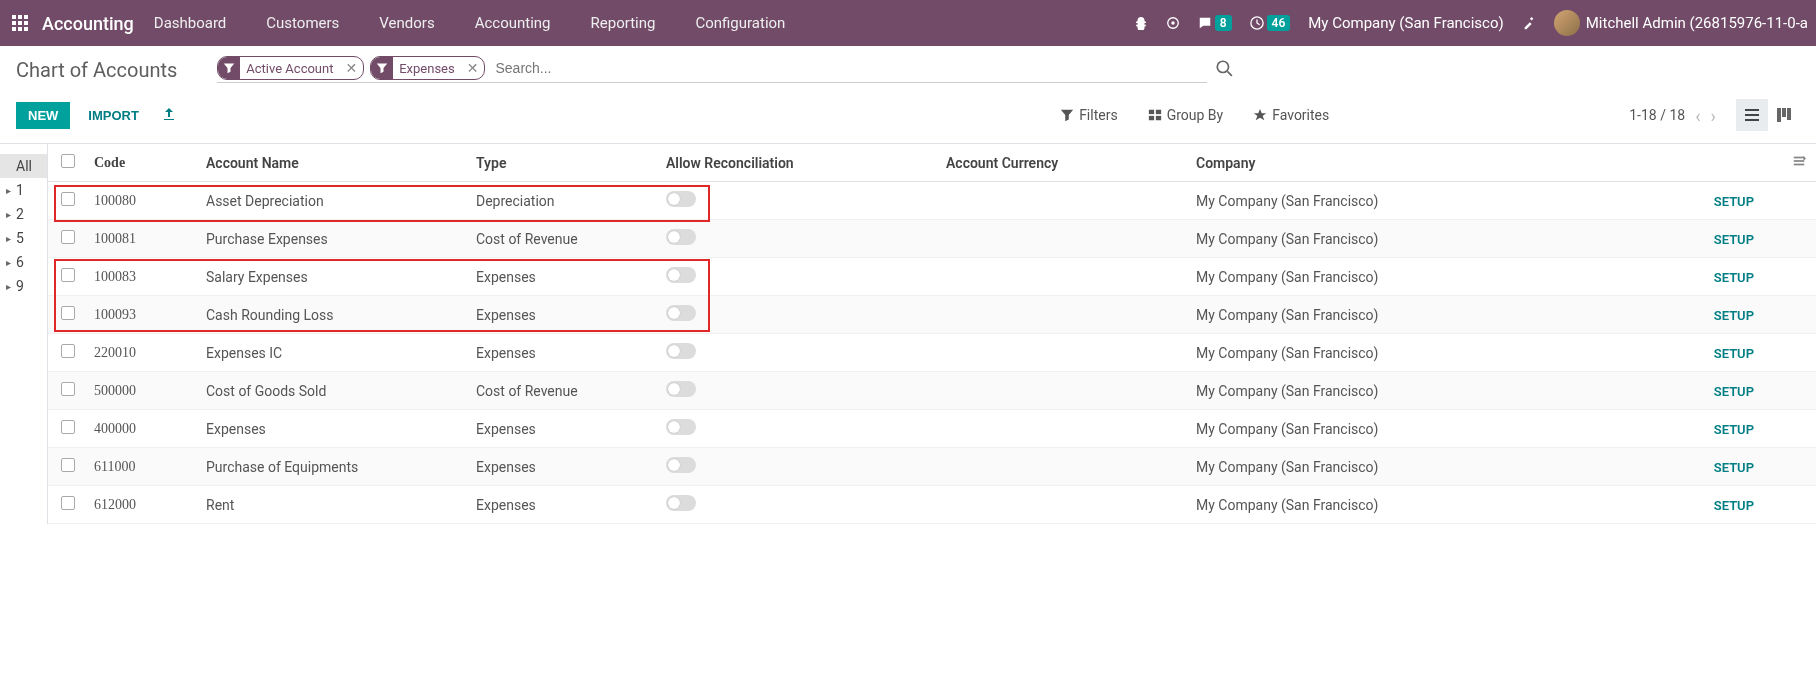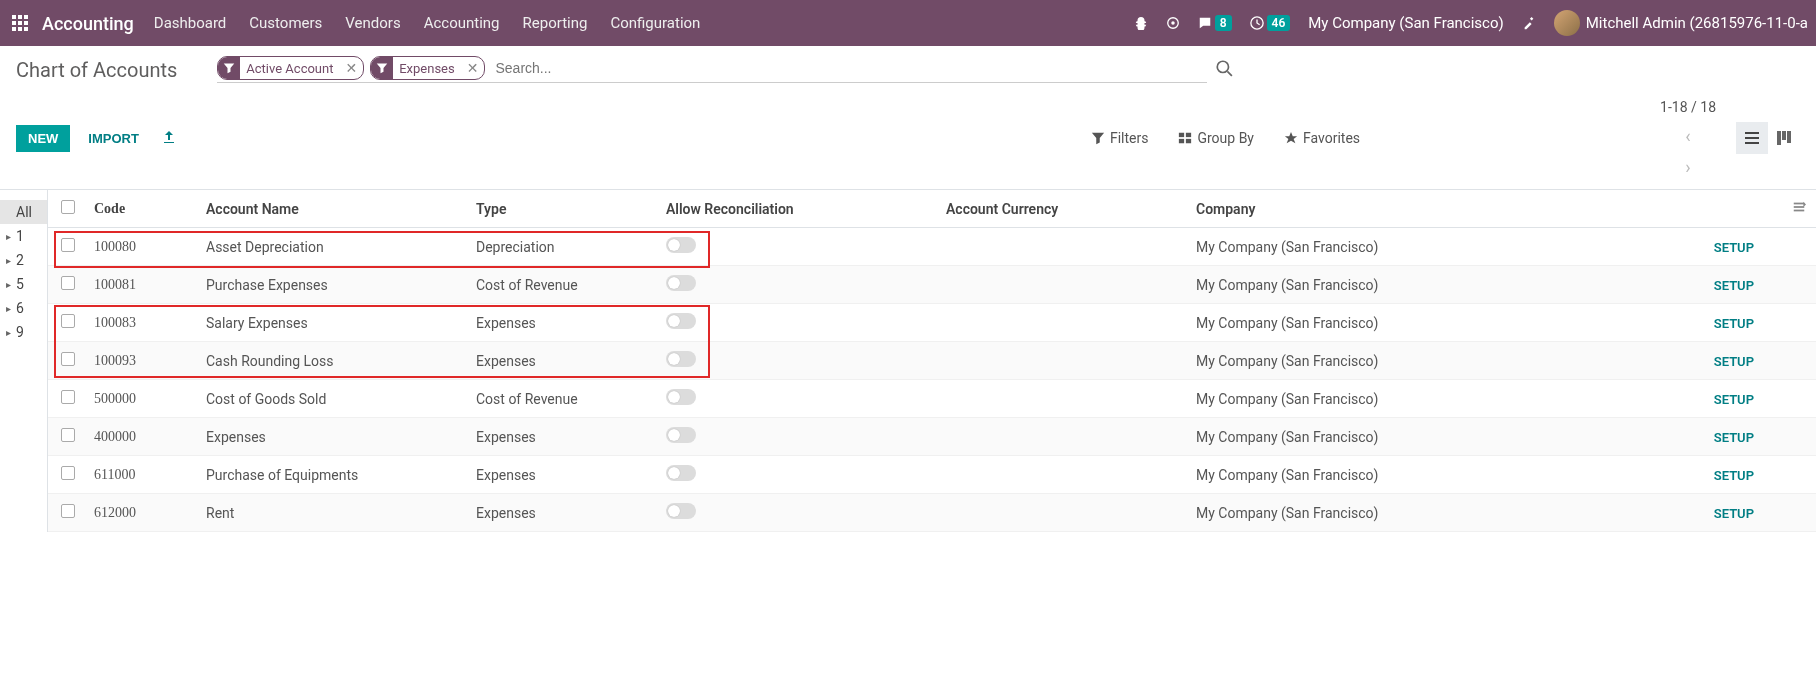--- a/index.html
+++ b/index.html
@@ -3,21 +3,21 @@
 <meta charset="utf-8">
 <style>
   * { box-sizing: border-box; margin: 0; padding: 0; }
   body { font-family: -apple-system, BlinkMacSystemFont, "Segoe UI", Roboto, Helvetica, Arial, sans-serif; font-size: 14px; color: #444; background: #fff; width: 1816px; overflow: hidden; }
   
   
   .topnav { background: #714B67; color: #fff; height: 46px; display: flex; align-items: center; padding: 0 8px; font-size: 15px; }
   .topnav .apps-icon { width: 24px; height: 24px; display: flex; align-items: center; justify-content: center; margin-right: 10px; cursor: pointer; }
   .topnav .apps-icon svg { fill: #fff; }
   .topnav .brand { font-weight: 500; font-size: 18px; margin-right: 20px; cursor: pointer; }
-  .topnav .menu { display: flex; gap: 23px; flex: 1; text-align: center; }
+  .topnav .menu { display: flex; gap: 40px; flex: 1; text-align: center; }
   .topnav .menu span { cursor: pointer; color: #eee; }
   .topnav .right { display: flex; align-items: center; gap: 18px; margin-left: auto; }
   .topnav .right .ico { cursor: pointer; display: flex; align-items: center; position: relative; }
   .topnav .right .badge { background: #00A09D; color: #fff; border-radius: 3px; font-size: 12px; padding: 0 5px; margin-left: 3px; font-weight: 600; line-height: 16px; height: 16px; }
   .topnav .right .company { cursor: pointer; }
   .topnav .avatar { width: 26px; height: 26px; border-radius: 50%; background: linear-gradient(135deg,#d4a574,#8b6f47); display: inline-block; vertical-align: middle; margin-right: 6px; }
   .topnav .user { cursor: pointer; display: flex; align-items: center; }
 
   
   .cp { border-bottom: 1px solid #dee2e6; }
@@ -30,21 +30,21 @@
   .cp-top .facet .fx { color: #888; padding: 0 6px; cursor: pointer; font-size: 14px; }
   .cp-top .searchinput { border: none; outline: none; flex: 1; font-size: 14px; padding: 2px 4px; color: #666; }
   .cp-top .search-right-icon { margin-left: 8px; cursor: pointer; color: #666; }
 
   .cp-bottom { display: flex; align-items: center; padding: 6px 16px 12px; }
   .cp-bottom .btn-new { background: #00A09D; color: #fff; border: none; padding: 6px 12px; font-weight: 600; font-size: 13px; cursor: pointer; }
   .cp-bottom .btn-import { color: #017E84; background: none; border: none; padding: 6px 12px; font-weight: 600; font-size: 13px; cursor: pointer; margin-left: 6px; }
   .cp-bottom .upload-icon { color: #017E84; cursor: pointer; margin-left: 10px; }
   .cp-bottom .search-opts { margin-left: auto; display: flex; gap: 30px; color: #555; font-size: 14px; }
   .cp-bottom .search-opts span { cursor: pointer; display: flex; align-items: center; gap: 5px; }
-  .cp-bottom .pager { margin-left: 300px; color: #555; display: flex; align-items: center; gap: 10px; flex-direction: column; }
+  .cp-bottom .pager { margin-left: 300px; color: #555; display: flex; align-items: center; gap: 10px; }
   .cp-bottom .pager .arrow { color: #bbb; cursor: pointer; font-size: 18px; }
   .cp-bottom .views { margin-left: 20px; display: flex; }
   .cp-bottom .views .v { width: 32px; height: 32px; display: flex; align-items: center; justify-content: center; cursor: pointer; color: #666; }
   .cp-bottom .views .v.active { background: #e9ecef; }
 
   
   .main { display: flex; }
   .sidebar { width: 48px; border-right: 1px solid #dee2e6; padding-top: 10px; font-size: 14px;}
   .sidebar .side-item { display: flex; align-items: center; padding: 4px 6px; color: #444; cursor: pointer; gap: 2px; }
   .sidebar .side-item.active { background: #e5e5e5; }
@@ -319,20 +319,31 @@
             <td class="col-name">Cash Rounding Loss</td>
             <td class="col-type">Expenses</td>
             <td class="col-recon"><span class="toggle"></span></td>
             <td class="col-curr"></td>
             <td class="col-company">My Company (San Francisco)</td>
             <td class="col-setup"><span class="setup-btn">SETUP</span></td>
             <td class="gear-col"></td>
           </tr>
           <tr>
             <td class="col-check"><span class="checkbox"></span></td>
+            <td class="col-code">220010</td>
+            <td class="col-name">Expenses IC</td>
+            <td class="col-type">Expenses</td>
+            <td class="col-recon"><span class="toggle"></span></td>
+            <td class="col-curr"></td>
+            <td class="col-company">My Company (San Francisco)</td>
+            <td class="col-setup"><span class="setup-btn">SETUP</span></td>
+            <td class="gear-col"></td>
+          </tr>
+          <tr>
+            <td class="col-check"><span class="checkbox"></span></td>
             <td class="col-code">500000</td>
             <td class="col-name">Cost of Goods Sold</td>
             <td class="col-type">Cost of Revenue</td>
             <td class="col-recon"><span class="toggle"></span></td>
             <td class="col-curr"></td>
             <td class="col-company">My Company (San Francisco)</td>
             <td class="col-setup"><span class="setup-btn">SETUP</span></td>
             <td class="gear-col"></td>
           </tr>
           <tr>

